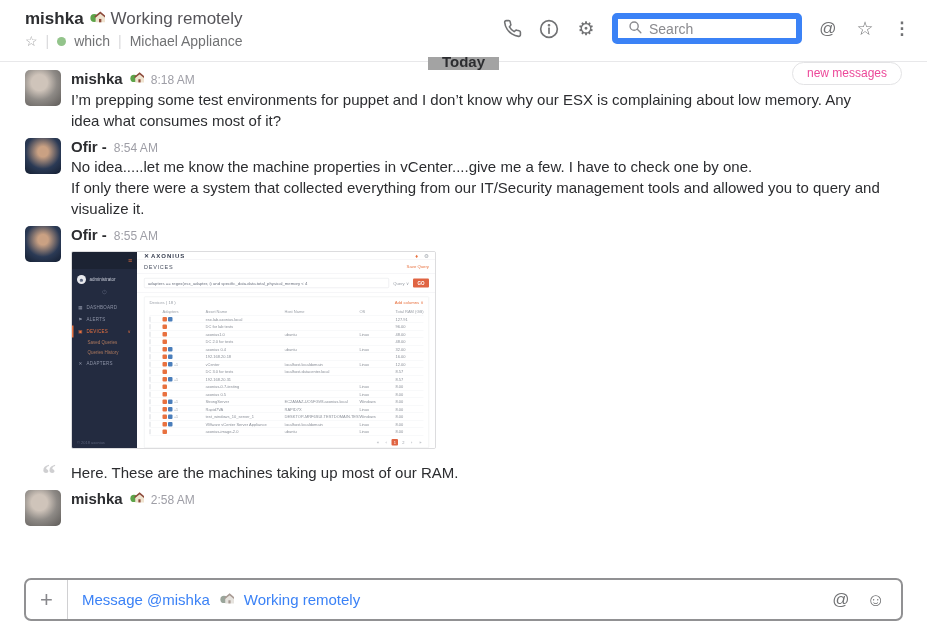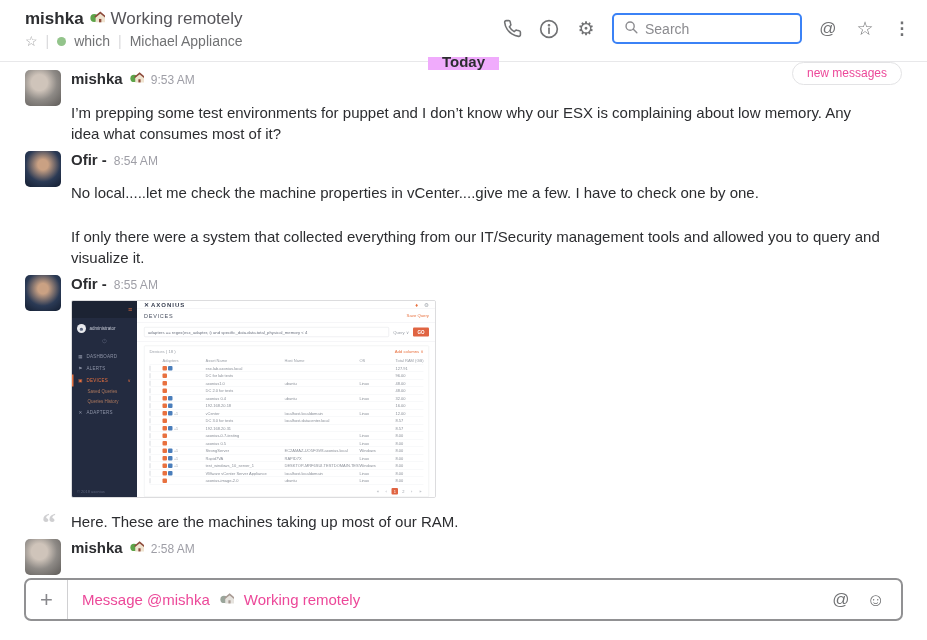--- a/index.html
+++ b/index.html
@@ -12,45 +12,45 @@
   .title-line { display:flex; align-items:center; gap:6px; font-size:17px; font-weight:bold; color:#2c2d30; }
   .title-status { font-weight:normal; color:#555459; }
   .sub-line { display:flex; align-items:center; gap:8px; margin-top:4px; font-size:14px; color:#717274; }
   .sub-star { font-size:14px; color:#a0a0a2; cursor:pointer; }
   .sub-sep { color:#d9d9db; }
   .presence-dot { width:9px; height:9px; border-radius:50%; background:#93c48b; display:inline-block; }
   .header-right { position:absolute; right:14px; top:13px; display:flex; align-items:center; gap:15px; }
   .hicon { color:#717274; display:flex; align-items:center; justify-content:center; width:22px; height:22px; cursor:pointer; }
   .hicon svg { display:block; }
   .glyph-icon { font-size:19px; line-height:1; }
-  .search-box { display:flex; align-items:center; width:190px; height:31px; border:2px solid #3b82f6; border-radius:5px; padding:0 10px; gap:7px; color:#8b8b8f; }
+  .search-box { display:flex; align-items:center; width:190px; height:31px; border:6px solid #3b82f6; border-radius:5px; padding:0 10px; gap:7px; color:#8b8b8f; }
   .search-box input { border:none; outline:none; font-size:14px; width:130px; color:#2c2d30; font-family:"Liberation Sans",sans-serif; }
   .search-box input::placeholder { color:#8b8b8f; }
   .kebab { font-size:17px; font-weight:bold; letter-spacing:0; }
 
   
   .new-msg-pill { position:absolute; top:62px; right:25px; z-index:3; background:#fff; border:1px solid #e3e3e5; border-radius:12px; padding:3px 14px 4px; font-size:12px; color:#ec4899; }
 
   
   .day-divider { position:absolute; top:52px; left:0; right:0; height:18px; display:flex; align-items:center; z-index:2; }
   .day-divider .line { flex:1; height:1px; background:#e8e8ea; }
-  .day-divider .label { padding:0 14px; font-size:15px; font-weight:bold; color:#2c2d30; background:#f0abfc; }
+  .day-divider .label { padding:0 14px; font-size:15px; font-weight:bold; color:#2c2d30; background:#a3a3a3; }
 
   
   .messages { position:absolute; top:70px; left:0; right:0; padding:0 25px; }
   .msg { display:flex; gap:10px; margin-bottom:7px; }
   .avatar { width:36px; height:36px; border-radius:5px; flex:0 0 36px; }
   .avatar.mishka { background:radial-gradient(circle at 40% 35%, #cfc4ba 0 25%, #8e8a86 55%, #5d5a57 100%); }
   .avatar.ofir { background:radial-gradient(circle at 50% 38%, #caa183 0 18%, #2b3a55 60%, #131d30 100%); }
   .msg-body { flex:1; min-width:0; max-width:812px; }
   .msg-head { display:flex; align-items:baseline; gap:7px; }
   .sender { font-size:15px; font-weight:bold; color:#2c2d30; }
   .timestamp { font-size:12px; color:#9e9ea6; }
-  .msg-text { font-size:15px; line-height:21px; color:#2c2d30; margin-top:14px; }
-  .msg-text + .msg-text { margin-top:23px; }
+  .msg-text { font-size:15px; line-height:21px; color:#2c2d30; margin-top:1px; }
+  .msg-text + .msg-text { margin-top:0; }
   .file-link { color:#0576b9; font-weight:bold; text-decoration:none; }
   .link-caret { color:#717274; font-size:11px; margin-left:3px; }
   .house-icon { display:inline-block; vertical-align:-2px; }
 
   .caption-row { position:relative; margin-top:13px; }
   .quote-glyph { position:absolute; left:-29px; top:-4px; font-size:28px; font-weight:bold; color:#cfcfd1; font-family:"Liberation Serif",serif; }
 
   
   .shot-frame { width:365px; height:198px; border:1px solid #dcdcde; border-radius:2px; margin-top:8px; overflow:hidden; background:#fff; cursor:pointer; }
   .mini { width:728px; height:394px; transform:scale(0.5); transform-origin:0 0; display:flex; font-family:"Liberation Sans",sans-serif; }
@@ -94,21 +94,21 @@
   .ic-esx { background:#e8713f; }
   .ic-vc { background:#4a7ebb; }
   .ic-extra { font-size:7px; color:#9ba0a8; margin-left:1px; }
   .mini-pager { display:flex; justify-content:flex-end; gap:4px; padding-top:7px; font-size:8px; color:#9ba0a8; }
   .pg { min-width:13px; height:13px; display:flex; align-items:center; justify-content:center; border-radius:2px; }
   .pg.active { background:#e06442; color:#fff; }
 
   
   .composer { position:absolute; left:24px; right:24px; top:578px; height:43px; border:2px solid #919193; border-radius:7px; display:flex; align-items:center; background:#fff; }
   .composer-plus { width:42px; align-self:stretch; display:flex; align-items:center; justify-content:center; border-right:1px solid #d0d0d2; color:#88888c; font-size:22px; font-weight:300; cursor:pointer; }
-  .composer-input { flex:1; display:flex; align-items:center; gap:10px; padding-left:14px; font-size:15px; color:#ec4899; cursor:text; }
+  .composer-input { flex:1; display:flex; align-items:center; gap:10px; padding-left:14px; font-size:15px; color:#3b82f6; cursor:text; }
   .composer-icons { display:flex; align-items:center; gap:17px; padding-right:16px; color:#717274; }
   .composer-icons .glyph-icon { font-size:18px; cursor:pointer; }
   .at-sign { font-size:17px; cursor:pointer; }
 </style>
 </head>
 <body>
 
 <div class="app">
 
   <div class="new-msg-pill">new messages</div>
@@ -179,34 +179,34 @@
         <div class="msg-head">
           <span class="sender">mishka</span>
           <span class="house-icon">
             <svg width="14" height="14" viewBox="0 0 16 16">
                 <circle cx="4.6" cy="9.6" r="4.2" fill="#5da349"></circle>
                 <path d="M6 8.2l5-4.2 5 4.2v6H6z" fill="#efe3cf"></path>
                 <path d="M5.2 8.6L11 3.8l5.6 4.6" stroke="#8d4a3b" stroke-width="1.7" fill="none"></path>
                 <rect x="9.6" y="10.6" width="2.5" height="3.6" fill="#8d4a3b"></rect>
               </svg>
           </span>
-          <span class="timestamp">9:53 AM</span>
+          <span class="timestamp">8:18 AM</span>
         </div>
         <div class="msg-text">I’m prepping some test environments for puppet and I don’t know why our ESX is complaining about low memory. Any idea what consumes most of it?</div>
       </div>
     </div>
 
     <div class="msg">
       <div class="avatar ofir"></div>
       <div class="msg-body">
         <div class="msg-head">
           <span class="sender">Ofir -</span>
           <span class="timestamp">8:54 AM</span>
         </div>
-        <div class="msg-text">No local.....let me check the machine properties in vCenter....give me a few. I have to check one by one.</div>
+        <div class="msg-text">No idea.....let me know the machine properties in vCenter....give me a few. I have to check one by one.</div>
         <div class="msg-text">If only there were a system that collected everything from our IT/Security management tools and allowed you to query and visualize it.</div>
       </div>
     </div>
 
     <div class="msg">
       <div class="avatar ofir"></div>
       <div class="msg-body">
         <div class="msg-head">
           <span class="sender">Ofir -</span>
           <span class="timestamp">8:55 AM</span>

